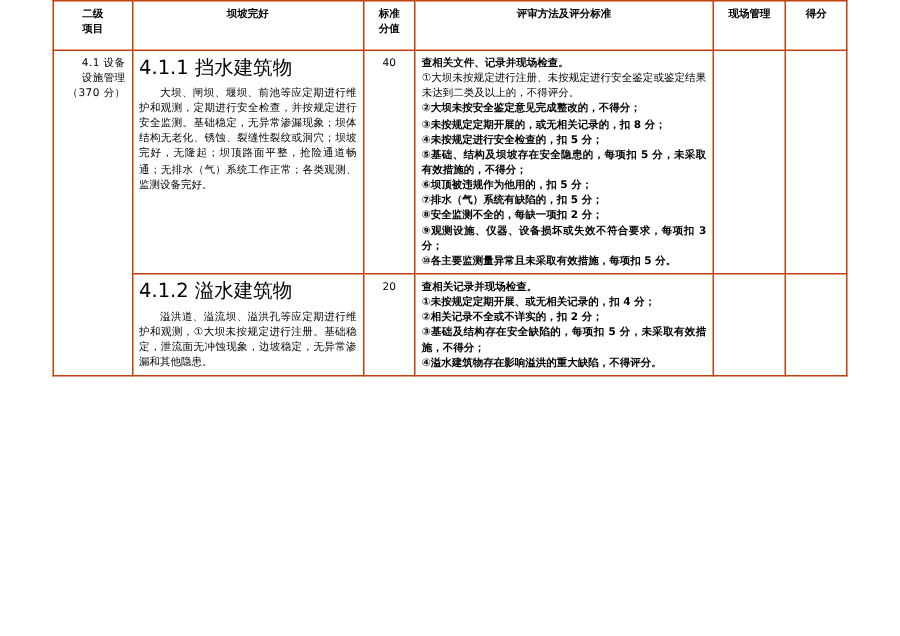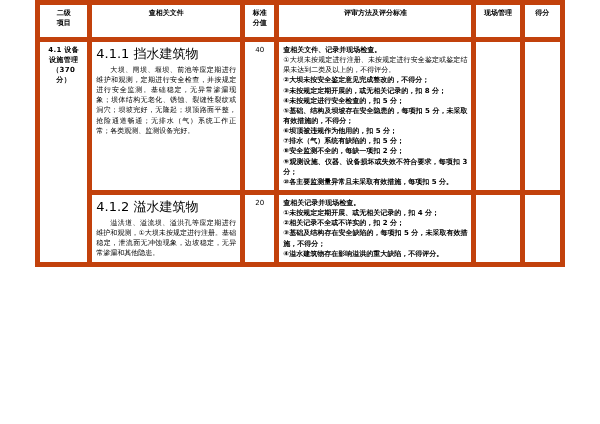--- a/index.html
+++ b/index.html
@@ -29,44 +29,44 @@
     margin-bottom: 10px;
     letter-spacing: 0.5px;
   }
   table.main {
     border-collapse: collapse;
     width: 530px;
     margin: 0 auto;
     table-layout: fixed;
   }
   table.main td, table.main th {
-    border: 5px solid #c2410c;
+    border: 1px solid #c2410c;
     vertical-align: top;
     padding: 3px 4px;
     font-size: 7px;
     line-height: 1.45;
   }
   thead th {
     text-align: center;
     vertical-align: middle;
     font-weight: bold;
     font-size: 8px;
     padding: 5px 2px;
     height: 26px;
   }
   .col1 { width: 52px; }
   .col2 { width: 152px; }
   .col3 { width: 34px; }
   .col4 { width: 196px; }
   .col5 { width: 48px; }
   .col6 { width: 40px; }
   .cat-cell {
-    text-align: center;
+    text-align: right;
     vertical-align: middle;
-    font-weight: bold;
+    font-weight: normal;
     font-size: 8px;
     line-height: 1.5;
     letter-spacing: 0.3px;
   }
   .item-title {
     font-size: 13px;
     margin-bottom: 1px;
   }
   .item-desc {
     font-size: 7px;
@@ -104,21 +104,21 @@
       <col class="col4">
       <col class="col5">
       <col class="col6">
     </colgroup>
     <thead>
       <tr>
         <th>
           <div>二级</div>
           <div>项目</div>
         </th>
-        <th>查相关文件</th>
+        <th>坝坡完好</th>
         <th>
           <div>标准</div>
           <div>分值</div>
         </th>
         <th>评审方法及评分标准</th>
         <th>现场管理</th>
         <th>得分</th>
       </tr>
     </thead>
     <tbody>

